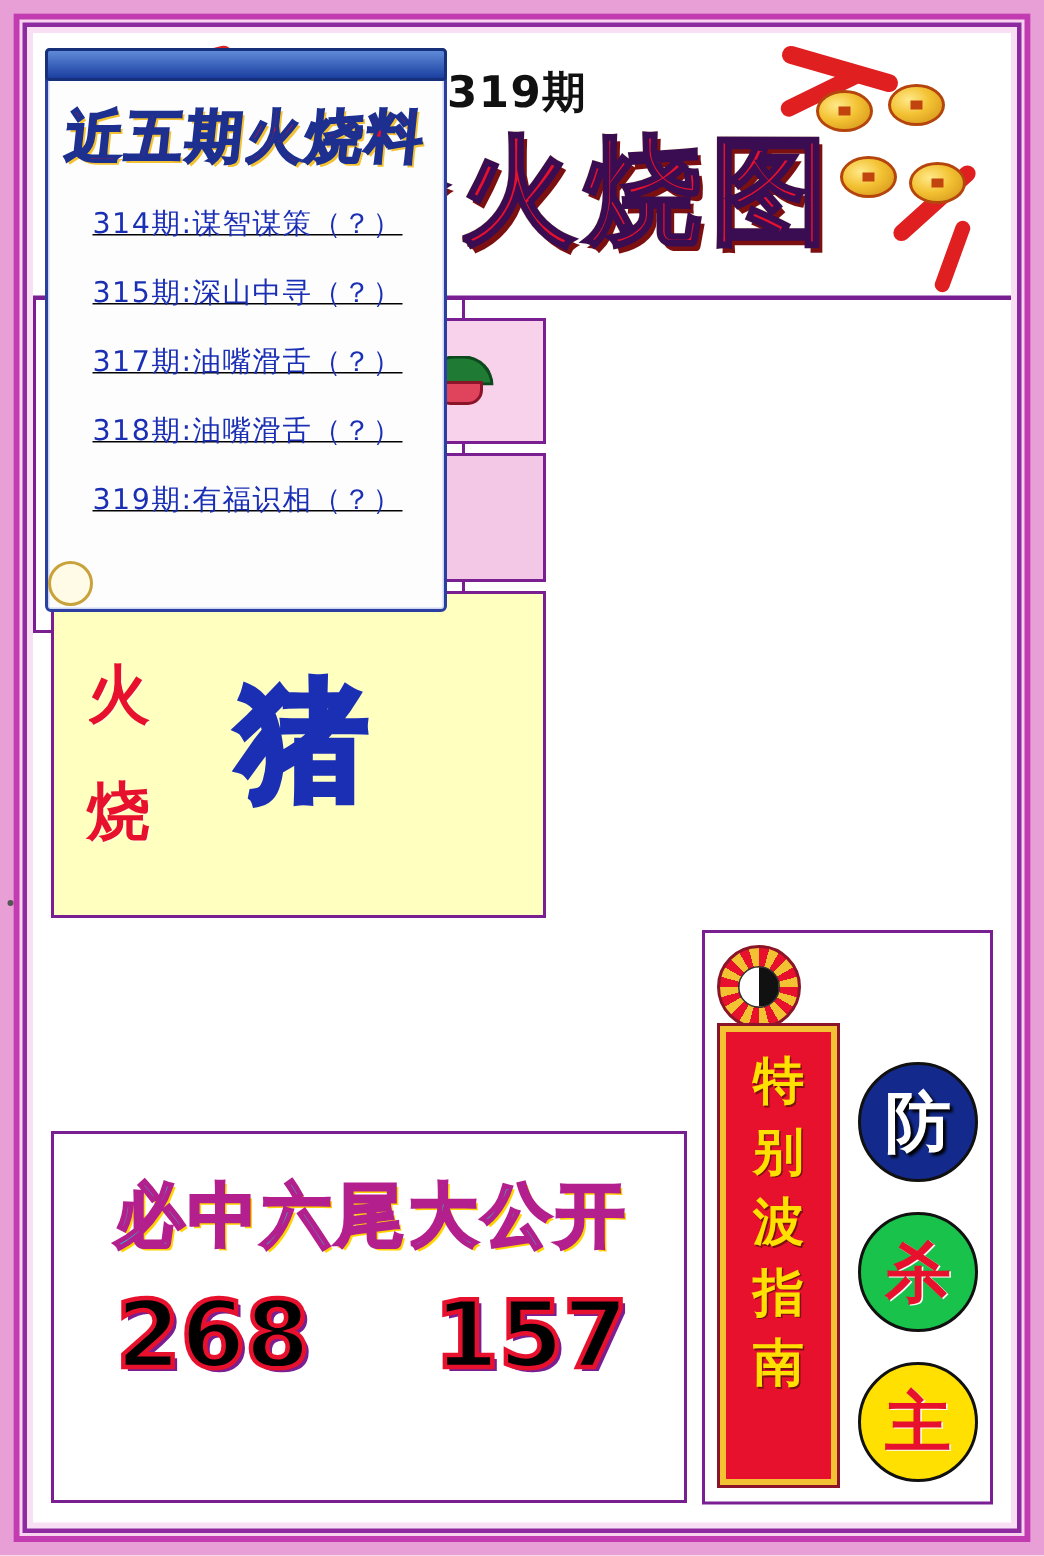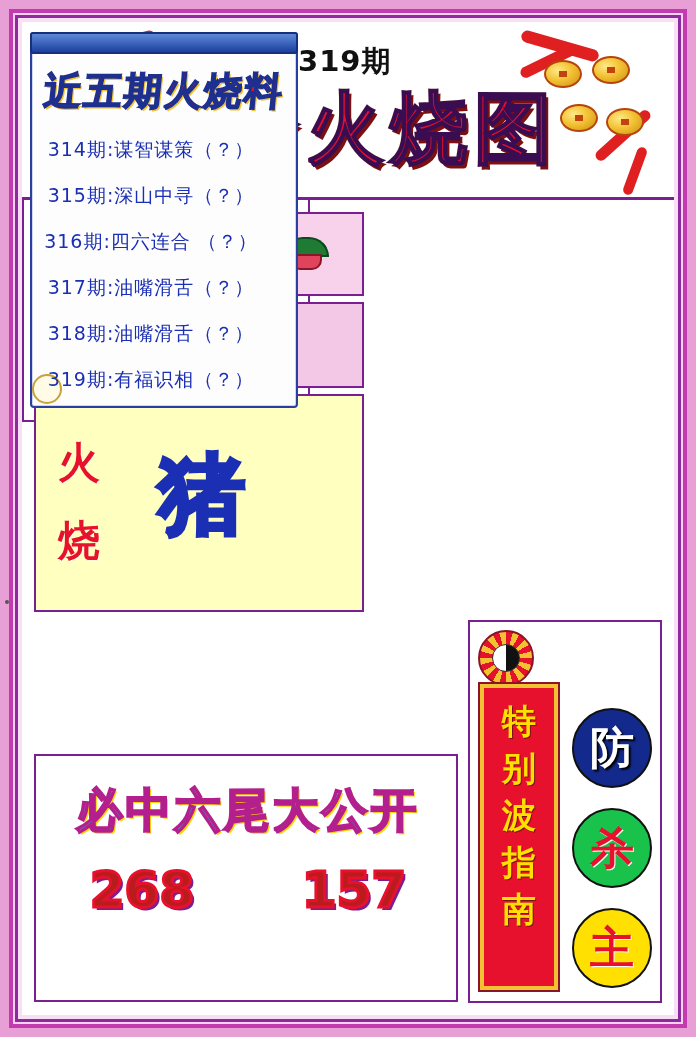--- a/index.html
+++ b/index.html
@@ -250,22 +250,23 @@
     font-size: 38px;
     font-weight: bold;
     letter-spacing: 2px;
     color: #e8112d;
     -webkit-text-stroke: 1.5px #1d2f8f;
     text-shadow: 2px 2px 0 #f3c233;
     transform: skewX(-6deg);
   }
   .scroll-list {
     position: absolute;
-    left: 4px; top: 104px;
+    left: 18px; top: 104px;
     width: 250px;
+    text-decoration: underline;
   }
   .scroll-item {
     font-size: 19px;
     color: #1b2fb5;
     text-align: center;
     line-height: 46px;
     letter-spacing: 1px;
     font-family: "DejaVu Sans", "Liberation Sans", sans-serif;
   }
 
@@ -304,23 +305,23 @@
   }
   .six-numbers {
     position: absolute;
     left: 0; top: 88px;
     width: 424px;
     display: flex;
     justify-content: space-around;
     align-items: center;
   }
   .six-num {
-    font-size: 50px;
-    font-weight: bold;
-    color: #b91c1c;
+    font-size: 62px;
+    font-weight: bold;
+    color: #000000;
     -webkit-text-stroke: 3px #e8112d;
     text-shadow: 3px 3px 0 #7a1f92;
     font-family: "DejaVu Sans", "Liberation Sans", sans-serif;
     line-height: 92px;
     text-align: right;
   }
 
   
   .box-right-bottom {
     left: 446px; top: 598px;
@@ -452,21 +453,20 @@
     </div>
 
     <div class="box-scroll">
       <div class="scroll-paper"></div>
       <div class="scroll-bar-top"></div>
       <div class="scroll-curl"></div>
       <div class="scroll-title">近五期火烧料</div>
       <div class="scroll-list">
         <div class="scroll-item">314期:谋智谋策（？）</div>
         <div class="scroll-item">315期:深山中寻（？）</div>
-        <div class="scroll-item">316期:四六连合 （？）</div>
         <div class="scroll-item">317期:油嘴滑舌（？）</div>
         <div class="scroll-item">318期:油嘴滑舌（？）</div>
         <div class="scroll-item">319期:有福识相（？）</div>
       </div>
     </div>
 
 
     <div class="panel box-six">
       <div class="six-title">必中六尾大公开</div>
       <div class="six-numbers">

